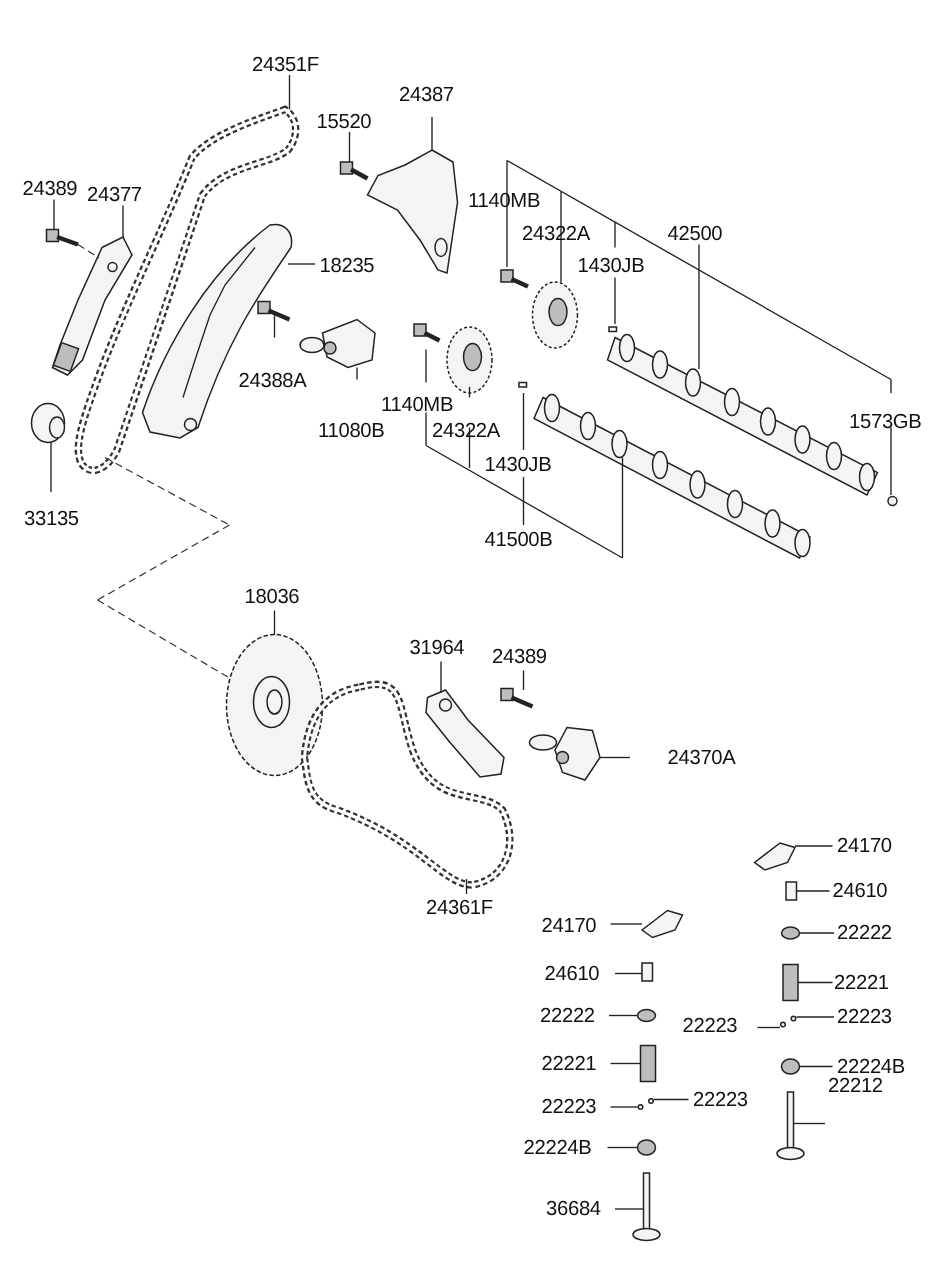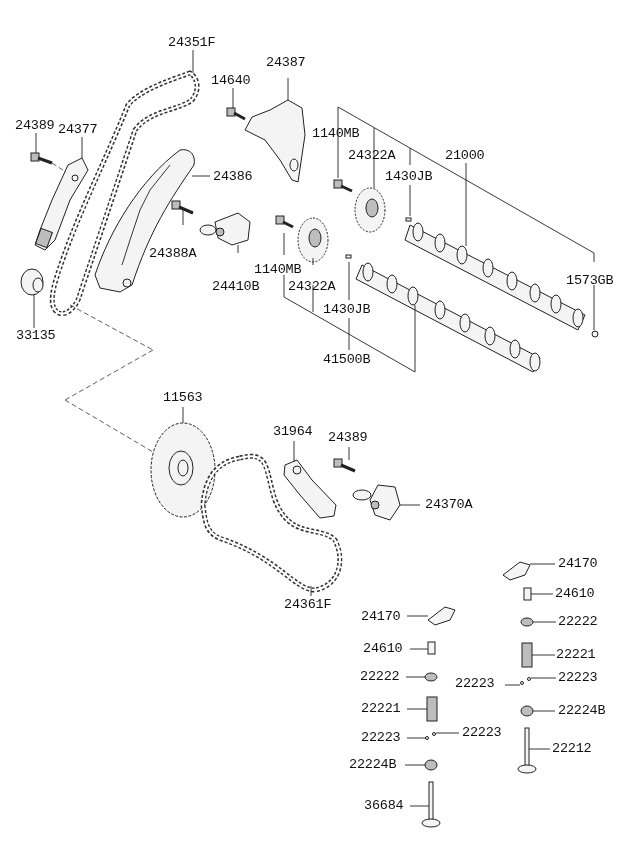--- a/index.html
+++ b/index.html
@@ -1,18 +1,18 @@
 <!DOCTYPE html>
 <html><head>
 <meta charset="utf-8">
 <style>
   html, body { margin:0; padding:0; background:#ffffff; }
   body { width:620px; height:848px; position:relative; overflow:hidden;
          font-family:"Liberation Sans", sans-serif; }
-  #diagram { position:absolute; left:0; top:0; width:548px; height:848px;font-family:Liberation Mono, monospace; }
+  #diagram { position:absolute; left:0; top:0; width:548px; height:848px; }
   .lbl { position:absolute; font-size:13.5px; color:#111; white-space:nowrap; line-height:14px; letter-spacing:-0.2px; }
   svg .ln { stroke:#222; stroke-width:0.9; fill:none; }
   svg .dash { stroke:#333; stroke-width:0.8; fill:none; stroke-dasharray:5 3; }
   svg .part { stroke:#222; stroke-width:1; fill:#f4f4f4; }
   svg .partd { stroke:#222; stroke-width:1; fill:#bdbdbd; }
   svg .chain { stroke:#333; stroke-width:5; fill:none; stroke-dasharray:3 2; }
   svg .chainin { stroke:#fff; stroke-width:2; fill:none; }
 </style>
 </head>
 <body>
@@ -212,51 +212,51 @@
     <line class="ln" x1="407" y1="709" x2="427" y2="709"></line>
     <line class="ln" x1="407" y1="738" x2="425" y2="738"></line>
     <line class="ln" x1="436" y1="733" x2="459" y2="733"></line>
     <line class="ln" x1="405" y1="765" x2="425" y2="765"></line>
     <line class="ln" x1="410" y1="806" x2="429" y2="806"></line>
   </g>
 </svg>
 
 
 <span class="lbl" style="left:168px;top:36px">24351F</span>
-<span class="lbl" style="left:211px;top:74px">14640</span>
+<span class="lbl" style="left:211px;top:74px">15520</span>
 <span class="lbl" style="left:266px;top:56px">24387</span>
 <span class="lbl" style="left:15px;top:119px">24389</span>
 <span class="lbl" style="left:58px;top:123px">24377</span>
 <span class="lbl" style="left:312px;top:127px">1140MB</span>
 <span class="lbl" style="left:348px;top:149px">24322A</span>
-<span class="lbl" style="left:445px;top:149px">21000</span>
-<span class="lbl" style="left:213px;top:170px">24386</span>
+<span class="lbl" style="left:445px;top:149px">42500</span>
+<span class="lbl" style="left:213px;top:170px">18235</span>
 <span class="lbl" style="left:385px;top:170px">1430JB</span>
-<span class="lbl" style="left:149px;top:247px">24388A</span>
+<span class="lbl" style="left:159px;top:247px">24388A</span>
 <span class="lbl" style="left:254px;top:263px">1140MB</span>
-<span class="lbl" style="left:212px;top:280px">24410B</span>
+<span class="lbl" style="left:212px;top:280px">11080B</span>
 <span class="lbl" style="left:288px;top:280px">24322A</span>
 <span class="lbl" style="left:566px;top:274px">1573GB</span>
-<span class="lbl" style="left:16px;top:329px">33135</span>
+<span class="lbl" style="left:16px;top:339px">33135</span>
 <span class="lbl" style="left:323px;top:303px">1430JB</span>
 <span class="lbl" style="left:323px;top:353px">41500B</span>
-<span class="lbl" style="left:163px;top:391px">11563</span>
+<span class="lbl" style="left:163px;top:391px">18036</span>
 <span class="lbl" style="left:273px;top:425px">31964</span>
 <span class="lbl" style="left:328px;top:431px">24389</span>
-<span class="lbl" style="left:425px;top:498px">24370A</span>
+<span class="lbl" style="left:445px;top:498px">24370A</span>
 <span class="lbl" style="left:558px;top:557px">24170</span>
 <span class="lbl" style="left:555px;top:587px">24610</span>
 <span class="lbl" style="left:284px;top:598px">24361F</span>
 <span class="lbl" style="left:361px;top:610px">24170</span>
 <span class="lbl" style="left:558px;top:615px">22222</span>
 <span class="lbl" style="left:363px;top:642px">24610</span>
 <span class="lbl" style="left:556px;top:648px">22221</span>
 <span class="lbl" style="left:360px;top:670px">22222</span>
 <span class="lbl" style="left:455px;top:677px">22223</span>
 <span class="lbl" style="left:558px;top:671px">22223</span>
 <span class="lbl" style="left:558px;top:704px">22224B</span>
 <span class="lbl" style="left:361px;top:702px">22221</span>
 <span class="lbl" style="left:361px;top:731px">22223</span>
 <span class="lbl" style="left:462px;top:726px">22223</span>
-<span class="lbl" style="left:552px;top:742px">22212</span>
+<span class="lbl" style="left:552px;top:717px">22212</span>
 <span class="lbl" style="left:349px;top:758px">22224B</span>
 <span class="lbl" style="left:364px;top:799px">36684</span>
 </div>
 
 </body></html>

